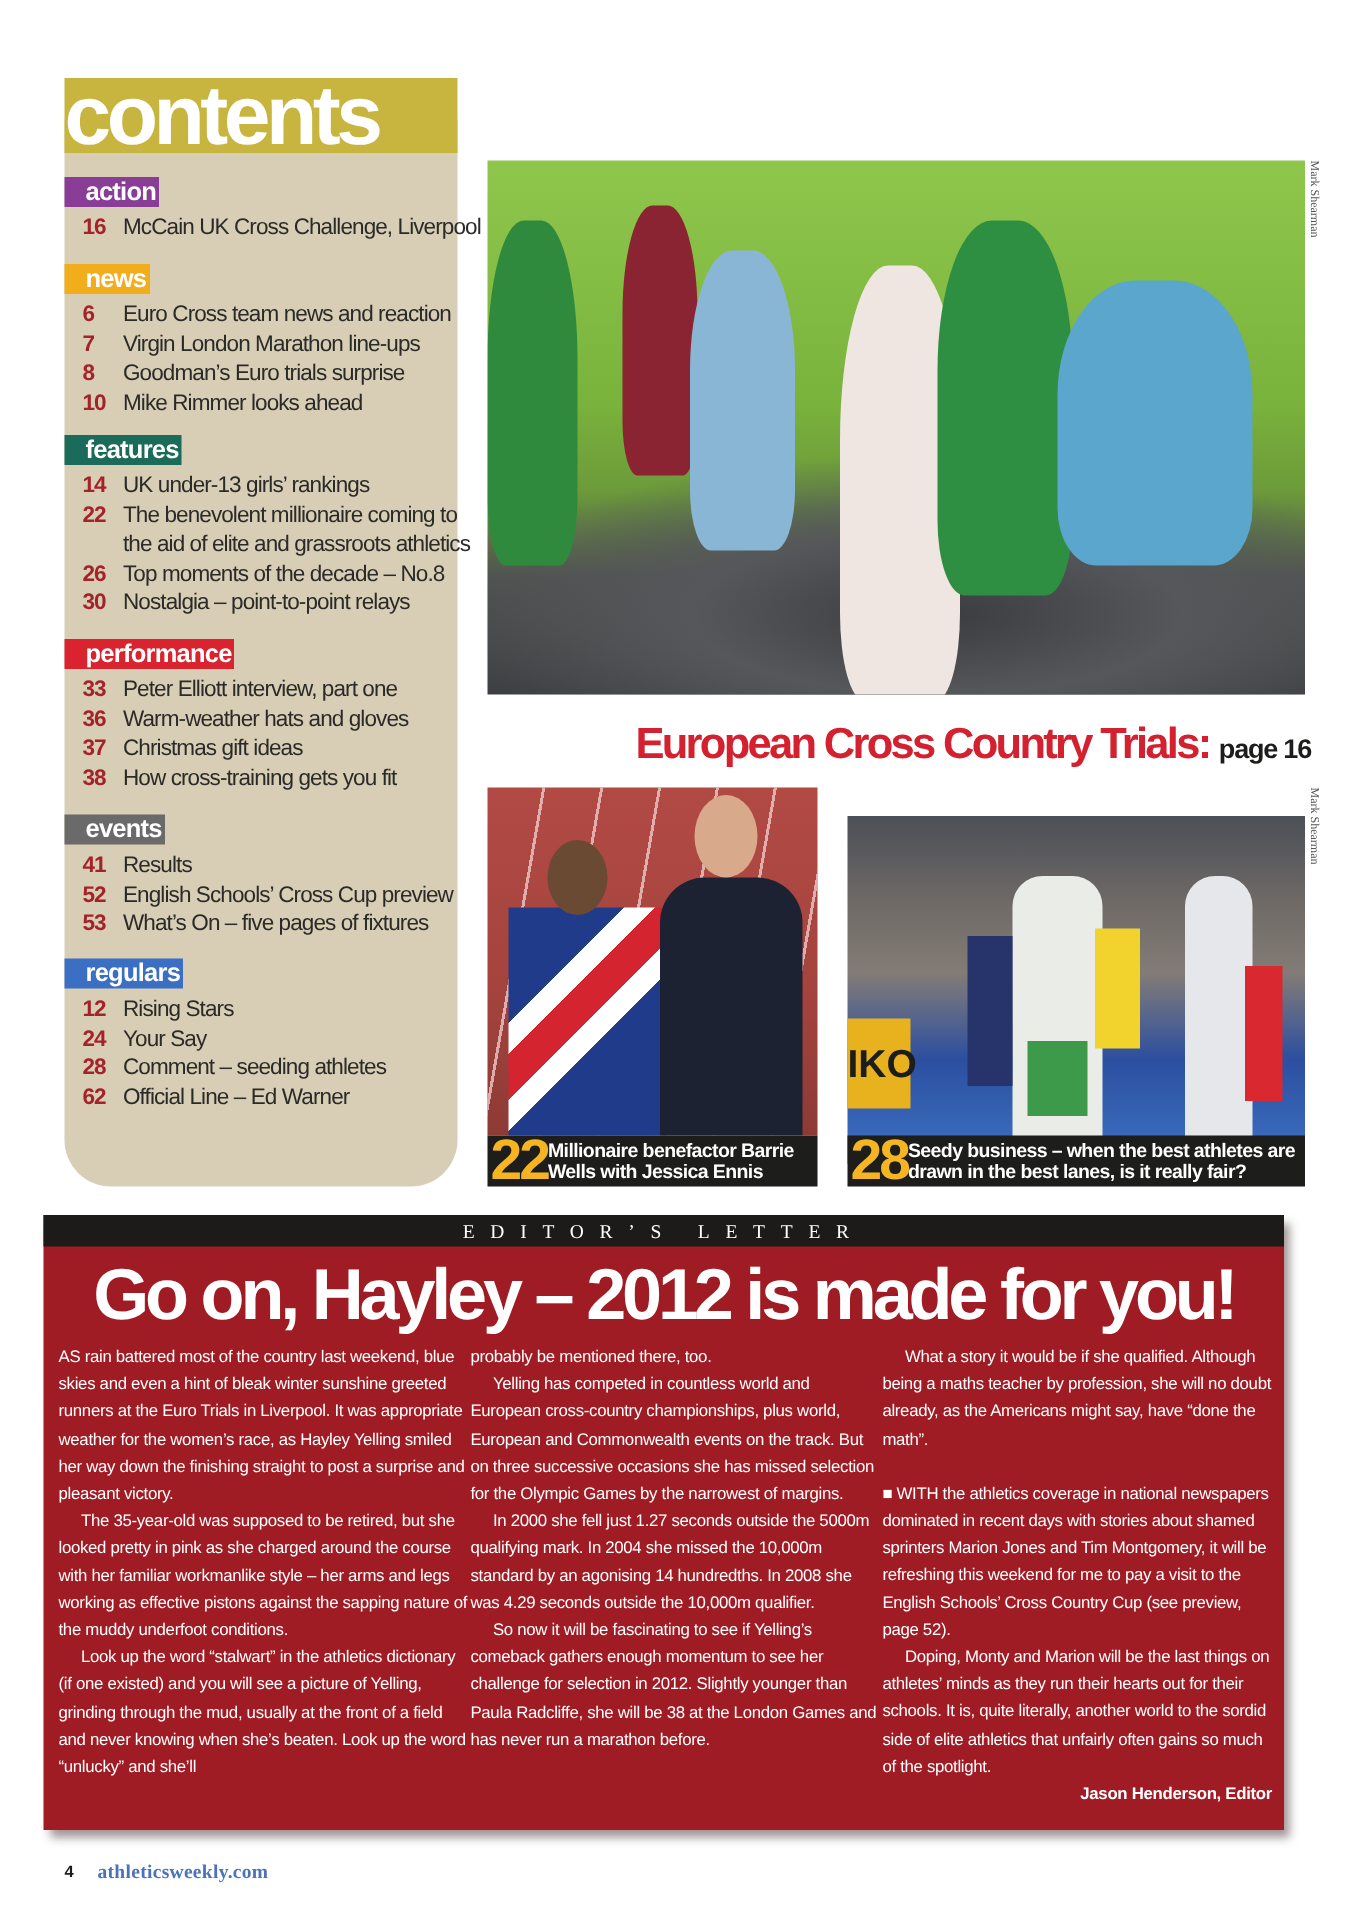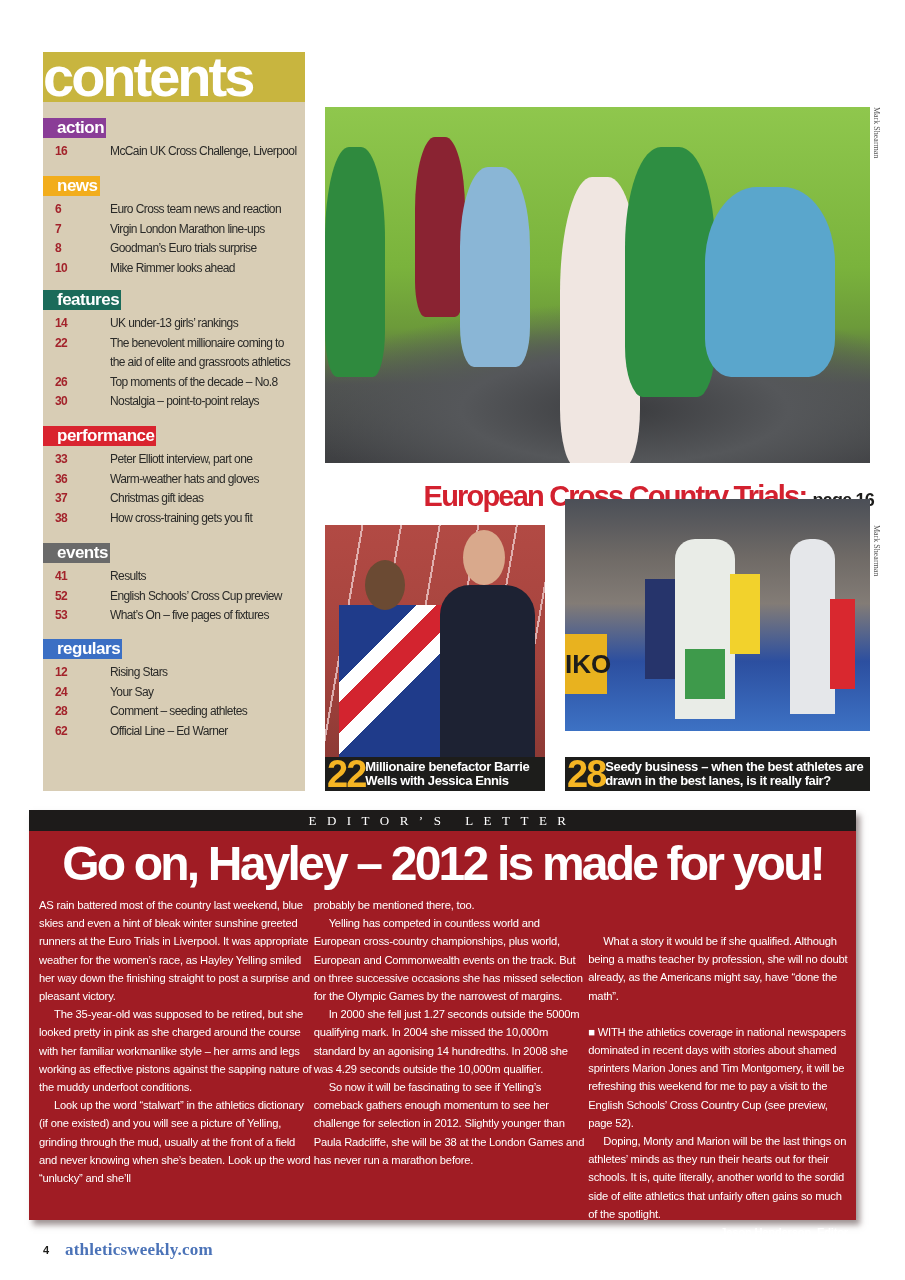--- a/index.html
+++ b/index.html
@@ -3,35 +3,36 @@
 <meta charset="utf-8">
 <style>
   * { box-sizing: border-box; margin: 0; padding: 0; }
   html, body { width: 905px; height: 1280px; background: #ffffff; overflow: hidden; }
   body { position: relative; font-family: "Liberation Sans", sans-serif; color: #1d1d1b; }
 
   
   .contents-panel {
     position: absolute; left: 43px; top: 52px; width: 262px; height: 739px;
     background: #d8cdb5;
+    border-radius: 31px;
   }
   .contents-title {
     position: absolute; left: 0; top: 0; width: 262px; height: 50px;
     background: #c8b53f;
     color: #ffffff; font-weight: bold; font-size: 56px; line-height: 50px;
     letter-spacing: -3px; padding-left: 0px;
     font-family: "Liberation Sans", sans-serif;
   }
   .section { position: absolute; left: 0; width: 262px; }
   .section-label {
     display: inline-block; height: 20px; line-height: 20px;
     color: #ffffff; font-weight: bold; font-size: 17px; letter-spacing: -0.5px;
     padding: 0 2px 0 14px;
   }
-  .item { display: flex; height: 19.5px; line-height: 19.5px; font-size: 12px; letter-spacing: -0.6px; color: #2a2a28; gap: 28px; }
+  .item { display: flex; height: 19.5px; line-height: 19.5px; font-size: 15px; letter-spacing: -0.6px; color: #2a2a28; }
   .item .num { width: 39px; padding-left: 12px; color: #a3232b; font-weight: bold; flex-shrink: 0; }
   .item .txt { flex: 1; white-space: nowrap; }
   .section-items { margin-top: 4px; }
   .cover-note {
     position: absolute; left: 12px; top: 705px; width: 245px;
     font-size: 9.5px; line-height: 14px; font-weight: bold; letter-spacing: -0.4px; color: #2a2a28;
   }
 
   
   .photo { position: absolute; overflow: hidden; }
@@ -52,21 +53,21 @@
   }
   .headline-trials .page-ref { color: #1d1d1b; font-size: 18px; letter-spacing: -0.8px; font-weight: bold; }
 
   .photo-ennis {
     left: 325px; top: 525px; width: 220px; height: 232px;
     background:
       repeating-linear-gradient(100deg, rgba(255,255,255,0) 0 36px, rgba(235,200,200,0.8) 36px 38px),
       linear-gradient(180deg, #b24a44 0%, #a4433d 60%, #8d3a35 100%);
   }
   .photo-sprint {
-    left: 565px; top: 499px; width: 305px; height: 232px;
+    left: 565px; top: 544px; width: 305px; height: 232px;
     background:
       linear-gradient(180deg, #4b4f57 0%, #6f6a66 25%, #837c76 45%, #2c4fa0 70%, #3d72c4 100%);
   }
   .caption-bar {
     position: absolute; height: 34px; background: #1d1d1b; color: #ffffff;
     display: flex; align-items: center;
   }
   .caption-bar .big-num { color: #f5b523; font-weight: bold; font-size: 38px; letter-spacing: -2px; line-height: 34px; padding-left: 2px; width: 52px; }
   .caption-bar .cap-text { font-size: 13px; line-height: 14px; font-weight: bold; letter-spacing: -0.4px; }
 
@@ -82,30 +83,30 @@
     line-height: 21px; text-align: center;
   }
   .letter-headline {
     color: #ffffff; font-weight: bold; font-size: 48px; letter-spacing: -2.8px;
     line-height: 58px; text-align: center; white-space: nowrap; margin-top: 4px;
   }
   .letter-cols { position: absolute; top: 86px; left: 10px; right: 8px; display: flex; gap: 0; }
   .col { color: #ffffff; font-size: 11.2px; line-height: 18.2px; letter-spacing: -0.2px; }
   .col1 { width: 277px; }
   .col2 { width: 277px; }
-  .col3 { width: 262px; margin-top: 36px; }
+  .col3 { width: 262px; }
   .col p { margin: 0; }
   .col p.indent { text-indent: 15px; }
   .col p.gap { margin-top: 18px; }
   .sig { text-align: right; font-weight: bold; }
 
   
   .footer { position: absolute; left: 43px; top: 1240px; display: flex; align-items: center; }
   .footer .page-num { font-weight: bold; font-size: 11px; color: #1d1d1b; width: 22px; }
-  .footer .site { font-family: "Liberation Serif", serif; font-weight: bold; font-size: 17px; color: #4b73b8; letter-spacing: 0.2px; }
+  .footer .site { font-family: "Liberation Serif", serif; font-weight: bold; font-size: 13px; color: #4b73b8; letter-spacing: 0.2px; }
 </style>
 </head>
 <body>
 
 <div class="contents-panel">
   <div class="contents-title">contents</div>
 
   <div class="section" style="top:66px">
     <span class="section-label" style="background:#8a3d97">action</span>
     <div class="section-items">

